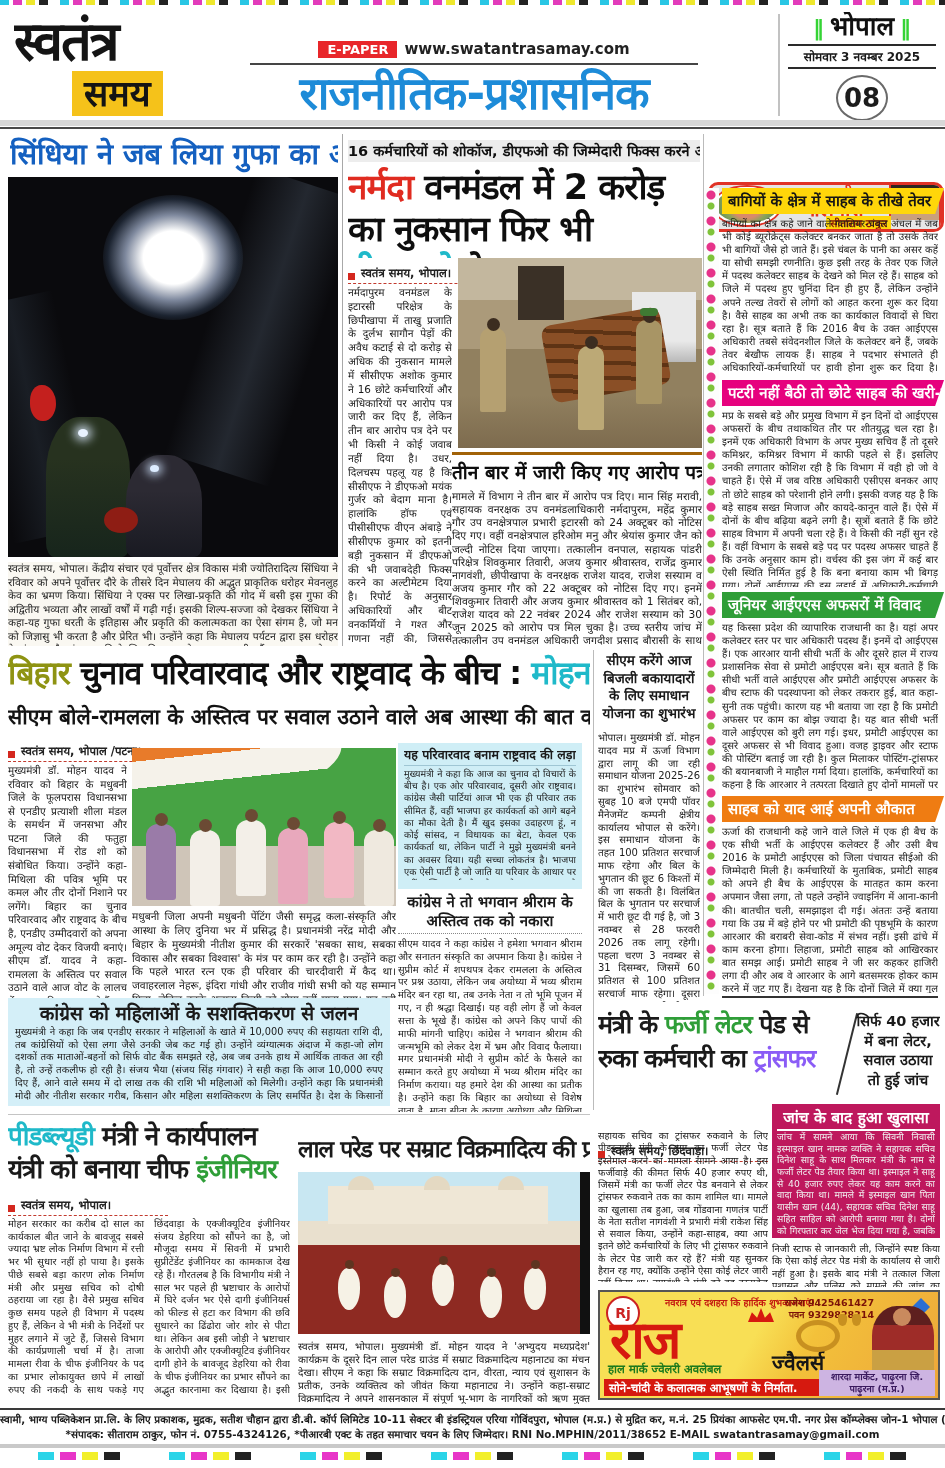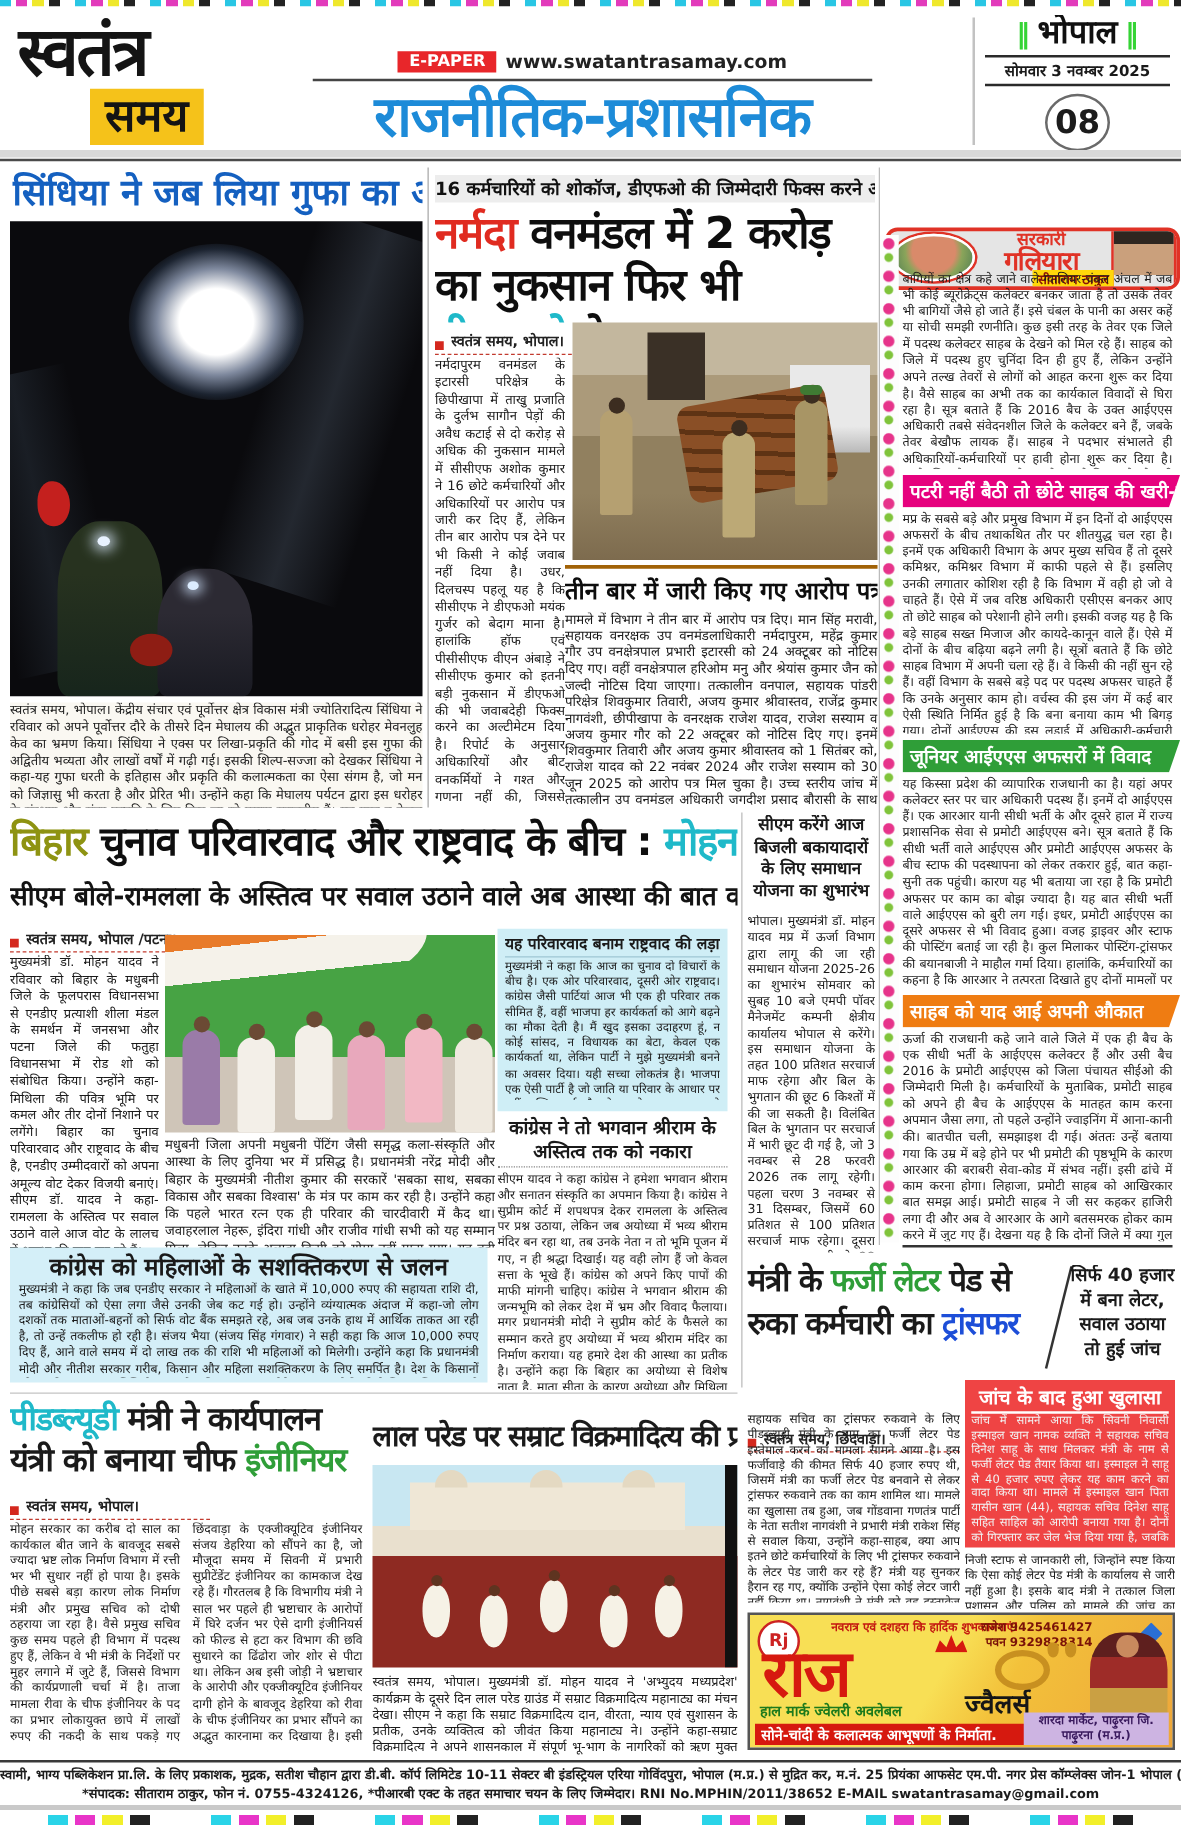--- a/index.html
+++ b/index.html
@@ -56,21 +56,21 @@
   .cave-lamp2{position:absolute;left:142px;top:288px;width:9px;height:7px;border-radius:50%;background:#dcecff;box-shadow:0 0 9px 4px rgba(210,230,255,.7);}
   .cave-red{position:absolute;left:22px;top:208px;width:26px;height:36px;border-radius:45% 55% 50% 50%;background:#c4201e;}
   .cave-red2{position:absolute;left:96px;top:330px;width:34px;height:26px;border-radius:50%;background:#8e1d14;}
   .scindia-caption{left:8px;top:562px;width:330px;height:84px;font-size:10.4px;line-height:1.3;color:#222;background:#faf8f2;}
 
   
   .vr1{left:342px;top:134px;width:1px;height:512px;background:#a8a8a8;}
   .nar-kicker{left:348px;top:140px;width:352px;height:22px;font-size:14.5px;font-weight:700;color:#111;
               background:#ededed;text-align:center;white-space:nowrap;}
   .nar-headline{left:348px;top:166px;width:352px;height:92px;font-size:35px;font-weight:800;line-height:1.2;color:#0e0e0e;letter-spacing:-1px;}
-  .c-red{color:#e02b20;} .c-cyan{color:#1fb9c9;} .c-olive{color:#8e9312;} .c-green{color:#2f9e38;} .c-mag{color:#1d4ed8;}
+  .c-red{color:#e02b20;} .c-cyan{color:#1fb9c9;} .c-olive{color:#8e9312;} .c-green{color:#2f9e38;} .c-mag{color:#8b5cf6;}
   .nar-byline{left:348px;top:262px;width:150px;height:18px;}
   .nar-body{left:348px;top:286px;width:104px;height:358px;font-size:10.4px;line-height:1.33;}
   .logs-photo{left:458px;top:258px;width:244px;height:190px;
     background:linear-gradient(180deg,#c3b79e 0 22%,#ab9a7a 22% 48%,#91805f 48% 72%,#7d6b4e 100%);}
   .logs-door{position:absolute;left:60px;top:8px;width:46px;height:54px;background:#3a3026;}
   .logs-truck{position:absolute;right:6px;top:34px;width:64px;height:70px;background:linear-gradient(180deg,#e9e9e9 0 70%,#b9b9b9 100%);}
   .logs-pile{position:absolute;left:88px;top:58px;width:120px;height:78px;border-radius:10px;transform:rotate(-10deg);
     background:repeating-linear-gradient(12deg,#8a4f26 0 11px,#5e3314 11px 15px);}
   .logs-man{position:absolute;width:26px;height:84px;border-radius:10px 10px 2px 2px;background:#b5a071;}
   .logs-man:before{content:"";position:absolute;left:7px;top:-10px;width:13px;height:13px;border-radius:50%;background:#3c2d20;}
@@ -136,21 +136,21 @@
   .vr3{left:593px;top:650px;width:1px;height:460px;background:#bbb;}
   .sam-head{left:598px;top:652px;width:102px;height:76px;font-size:13.5px;font-weight:800;text-align:center;line-height:1.3;}
   .sam-body{left:598px;top:732px;width:102px;height:270px;font-size:10px;line-height:1.28;}
 
   
   .farzi-head{left:598px;top:1008px;width:248px;height:92px;font-size:25px;font-weight:800;line-height:1.35;letter-spacing:-1px;}
   .farzi-slash{left:846px;top:1012px;width:2px;height:84px;background:#333;transform:rotate(14deg);}
   .farzi-note{left:856px;top:1012px;width:84px;height:88px;font-size:14.5px;font-weight:800;line-height:1.35;text-align:center;}
   .farzi-byline{left:598px;top:1140px;width:170px;height:18px;}
   .farzi-col1{left:598px;top:1130px;width:170px;height:152px;font-size:9.6px;line-height:1.28;}
-  .farzi-black{left:772px;top:1104px;width:168px;height:134px;background:#ef4444;color:#fff;padding:2px 5px;box-sizing:border-box;}
+  .farzi-black{left:772px;top:1104px;width:168px;height:134px;background:#be185d;color:#fff;padding:2px 5px;box-sizing:border-box;}
   .farzi-bhead{font-size:15.5px;font-weight:800;text-align:center;border-bottom:2px solid #fff;padding-bottom:1px;white-space:nowrap;overflow:hidden;}
   .farzi-bbody{font-size:9.2px;line-height:1.27;text-align:justify;height:104px;overflow:hidden;color:#f2f2f2;}
   .farzi-cont{left:772px;top:1243px;width:168px;height:44px;font-size:9.6px;line-height:1.28;}
 
   
   .ad{left:598px;top:1290px;width:342px;height:110px;border:2px solid #555;box-sizing:border-box;
       background:linear-gradient(120deg,#f8df55 0 45%,#f3c13a 60%,#eda63a 100%);}
   .ad-logo{position:absolute;left:6px;top:4px;width:30px;height:30px;border-radius:50%;background:#fff;border:2px solid #c22;
            color:#c22;font-weight:800;font-size:14px;display:flex;align-items:center;justify-content:center;}
   .ad-greet{position:absolute;left:60px;top:5px;width:160px;color:#c41a10;font-size:9.5px;font-weight:700;text-align:center;line-height:1.25;}
@@ -264,20 +264,21 @@
   <div class="abs sg-banner">
     <div class="sg-building"></div>
     <div class="sg-title">
       <div class="sg-t1">सरकारी</div>
       <div class="sg-t2">गलियारा</div>
     </div>
     <div class="sg-photo"></div>
     <div class="sg-author">सीताराम ठाकुर</div>
   </div>
   <div class="abs sg-flowers"></div>
+  <div class="abs sg-h sg-h0">बागियों के क्षेत्र में साहब के तीखे तेवर</div>
   <div class="abs sg-b sg-b0 just">बागियों का क्षेत्र कहे जाने वाले ग्वालियर-चंबल अंचल में जब भी कोई ब्यूरोक्रेट्स कलेक्टर बनकर जाता है तो उसके तेवर भी बागियों जैसे हो जाते हैं। इसे चंबल के पानी का असर कहें या सोची समझी रणनीति। कुछ इसी तरह के तेवर एक जिले में पदस्थ कलेक्टर साहब के देखने को मिल रहे हैं। साहब को जिले में पदस्थ हुए चुनिंदा दिन ही हुए हैं, लेकिन उन्होंने अपने तल्ख तेवरों से लोगों को आहत करना शुरू कर दिया है। वैसे साहब का अभी तक का कार्यकाल विवादों से घिरा रहा है। सूत्र बताते हैं कि 2016 बैच के उक्त आईएएस अधिकारी तबसे संवेदनशील जिले के कलेक्टर बने हैं, जबके तेवर बेखौफ लायक हैं। साहब ने पदभार संभालते ही अधिकारियों-कर्मचारियों पर हावी होना शुरू कर दिया है। इसके लिए वे तरह-तरह के बहाने कायदे-नियम तो थोप ही रहे हैं। यहीं नहीं उन्होंने जिले के मीडियाकर्मियों को पहली मुलाकात में ही हिदायत दे दी है कि मैं फोन नहीं उठाता हूं। अगर बात करनी हो तो मेरे पीए से संपर्क करें।</div>
   <div class="abs sg-h sg-h1">पटरी नहीं बैठी तो छोटे साहब की खरी-खरी</div>
   <div class="abs sg-b sg-b1 just">मप्र के सबसे बड़े और प्रमुख विभाग में इन दिनों दो आईएएस अफसरों के बीच तथाकथित तौर पर शीतयुद्ध चल रहा है। इनमें एक अधिकारी विभाग के अपर मुख्य सचिव हैं तो दूसरे कमिश्नर, कमिश्नर विभाग में काफी पहले से हैं। इसलिए उनकी लगातार कोशिश रही है कि विभाग में वही हो जो वे चाहते हैं। ऐसे में जब वरिष्ठ अधिकारी एसीएस बनकर आए तो छोटे साहब को परेशानी होने लगी। इसकी वजह यह है कि बड़े साहब सख्त मिजाज और कायदे-कानून वाले हैं। ऐसे में दोनों के बीच बढ़िया बढ़ने लगी है। सूत्रों बताते हैं कि छोटे साहब विभाग में अपनी चला रहे हैं। वे किसी की नहीं सुन रहे हैं। वहीं विभाग के सबसे बड़े पद पर पदस्थ अफसर चाहते हैं कि उनके अनुसार काम हो। वर्चस्व की इस जंग में कई बार ऐसी स्थिति निर्मित हुई है कि बना बनाया काम भी बिगड़ गया। दोनों आईएएस की इस लड़ाई में अधिकारी-कर्मचारी परेशान हैं, जबकि जूनियर आईएएस ने तो ज्वाइंट डी से कह दिया है कि मुझे बड़े साहब के साथ काम नहीं करना है। अब देखना यह है कि छोटे साहब की खरी-खरी क्या गुल खिलाती है?</div>
   <div class="abs sg-h sg-h2">जूनियर आईएएस अफसरों में विवाद</div>
   <div class="abs sg-b sg-b2 just">यह किस्सा प्रदेश की व्यापारिक राजधानी का है। यहां अपर कलेक्टर स्तर पर चार अधिकारी पदस्थ हैं। इनमें दो आईएएस हैं। एक आरआर यानी सीधी भर्ती के और दूसरे हाल में राज्य प्रशासनिक सेवा से प्रमोटी आईएएस बने। सूत्र बताते हैं कि सीधी भर्ती वाले आईएएस और प्रमोटी आईएएस अफसर के बीच स्टाफ की पदस्थापना को लेकर तकरार हुई, बात कहा-सुनी तक पहुंची। कारण यह भी बताया जा रहा है कि प्रमोटी अफसर पर काम का बोझ ज्यादा है। यह बात सीधी भर्ती वाले आईएएस को बुरी लग गई। इधर, प्रमोटी आईएएस का दूसरे अफसर से भी विवाद हुआ। वजह ड्राइवर और स्टाफ की पोस्टिंग बताई जा रही है। कुल मिलाकर पोस्टिंग-ट्रांसफर की बयानबाजी ने माहौल गर्मा दिया। हालांकि, कर्मचारियों का कहना है कि आरआर ने तत्परता दिखाते हुए दोनों मामलों पर बर्फ डाल दी। अब देखना यह है कि इन दोनों की पटरी कब तक बैठती है।</div>
   <div class="abs sg-h sg-h3">साहब को याद आई अपनी औकात</div>
   <div class="abs sg-b sg-b3 just">ऊर्जा की राजधानी कहे जाने वाले जिले में एक ही बैच के एक सीधी भर्ती के आईएएस कलेक्टर हैं और उसी बैच 2016 के प्रमोटी आईएएस को जिला पंचायत सीईओ की जिम्मेदारी मिली है। कर्मचारियों के मुताबिक, प्रमोटी साहब को अपने ही बैच के आईएएस के मातहत काम करना अपमान जैसा लगा, तो पहले उन्होंने ज्वाइनिंग में आना-कानी की। बातचीत चली, समझाइश दी गई। अंततः उन्हें बताया गया कि उम्र में बड़े होने पर भी प्रमोटी की पृष्ठभूमि के कारण आरआर की बराबरी सेवा-कोड में संभव नहीं। इसी ढांचे में काम करना होगा। लिहाजा, प्रमोटी साहब को आखिरकार बात समझ आई। प्रमोटी साहब ने जी सर कहकर हाजिरी लगा दी और अब वे आरआर के आगे बतसमरक होकर काम करने में जुट गए हैं। देखना यह है कि दोनों जिले में क्या गुल खिलाते हैं, क्योंकि ऊर्जा वाले इस जिले में काफी ऊर्जा जेब के लिए भी मिलती है?</div>
   <div class="abs sg-endline"></div>
 
   <div class="abs bihar-head">

